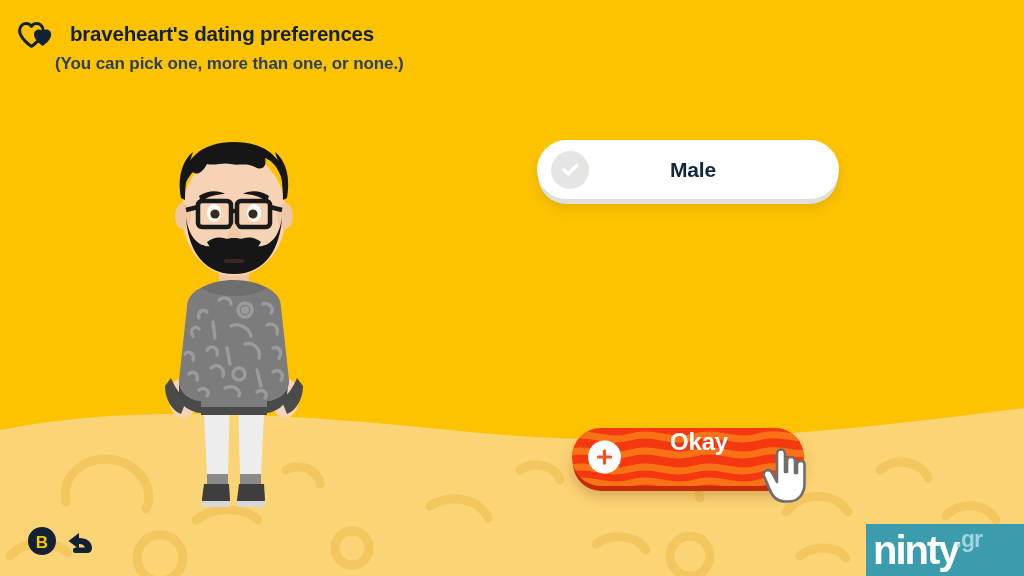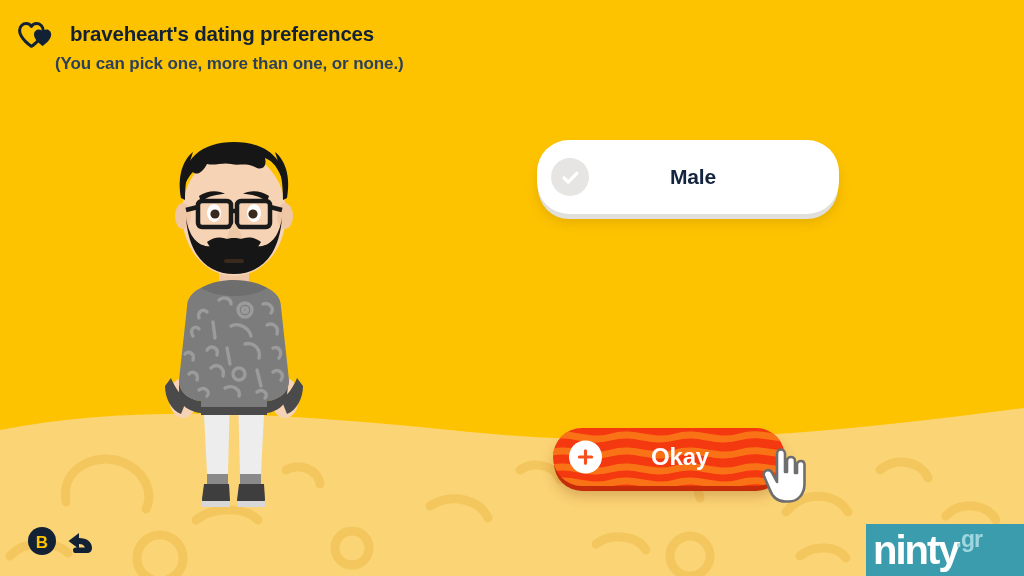--- a/index.html
+++ b/index.html
@@ -31,21 +31,21 @@
     font-size:17px; color:#2D4059; font-weight:700;
     letter-spacing:-0.1px; white-space:nowrap;
   }
 
   
   .avatar-wrap { position:absolute; left:127px; top:122px; width:215px; height:392px; }
 
   
   .options { position:absolute; left:537px; top:140px; width:302px; }
   .opt {
-    position:relative; width:302px; height:74px; margin-bottom:27px;
+    position:relative; width:302px; height:59px; margin-bottom:27px;
     border-radius:32px; background:#FFFFFF;
     box-shadow:0 6px 0 -1px #E0DFDC, 0 9px 11px rgba(120,80,0,0.17);
     display:flex; align-items:center; cursor:pointer;
     border:none;
   }
   .opt-check {
     position:absolute; left:14px; top:50%; transform:translateY(-50%);
     width:38px; height:38px; border-radius:50%;
     display:flex; align-items:center; justify-content:center;
     background:#E6E5E3;
@@ -53,25 +53,25 @@
   .opt.checked .opt-check { background:#F4511E; }
   .opt-check svg { width:23px; height:23px; display:block; }
   .opt-label {
     width:100%; text-align:center; padding-left:10px;
     font-size:21px; font-weight:bold; color:#13243E;
     letter-spacing:-0.2px; pointer-events:none;
   }
 
   
   .okay-btn {
-    position:absolute; left:553px; top:428px;
+    position:absolute; left:572px; top:428px;
     width:232px; height:58px; border-radius:30px;
     background:#F4380F; border:none; cursor:pointer; overflow:hidden;
     box-shadow:0 6px 0 -1px #C42C0A, 0 10px 13px rgba(120,40,0,0.25);
-    display:flex; align-items:center;
+    display:flex; 
   }
   .okay-waves { position:absolute; inset:0; width:232px; height:58px; }
   .okay-plus {
     position:absolute; left:16px; top:50%; transform:translateY(-50%);
     width:33px; height:33px; border-radius:50%; background:#FFFFFF;
     display:flex; align-items:center; justify-content:center;
   }
   .okay-plus svg { width:21px; height:21px; display:block; }
   .okay-label {
     position:relative; width:100%; text-align:center; padding-left:22px;

